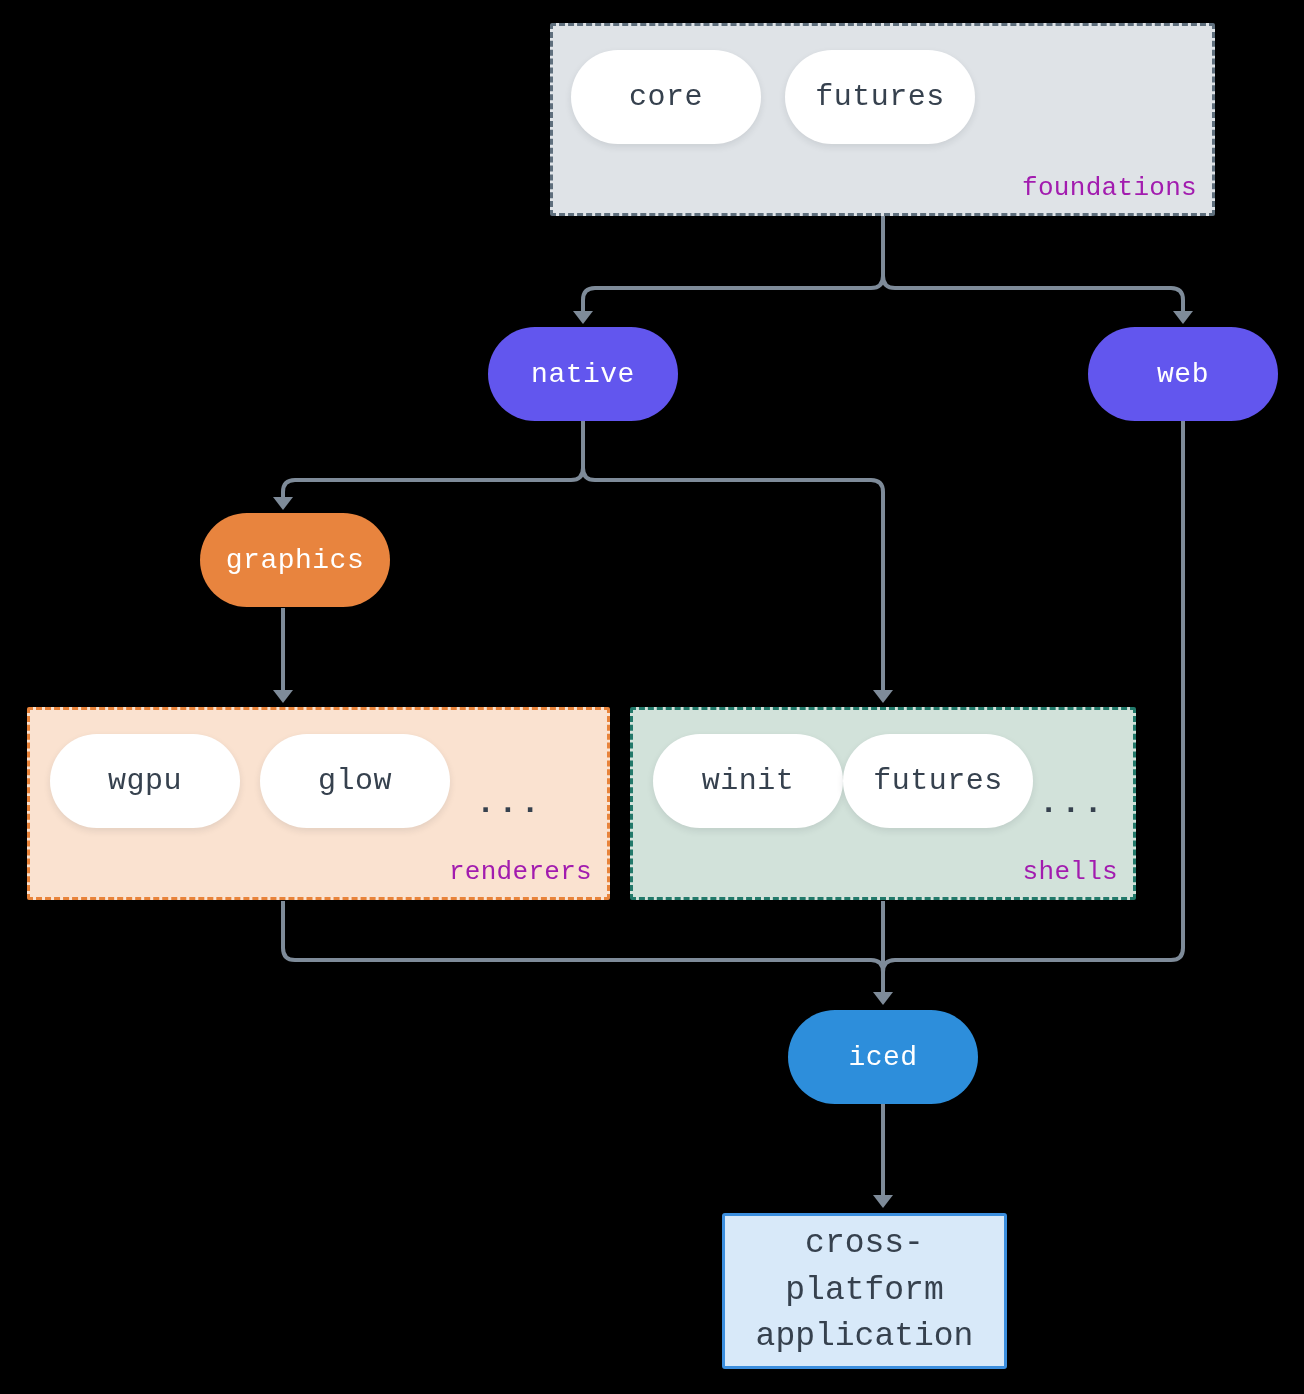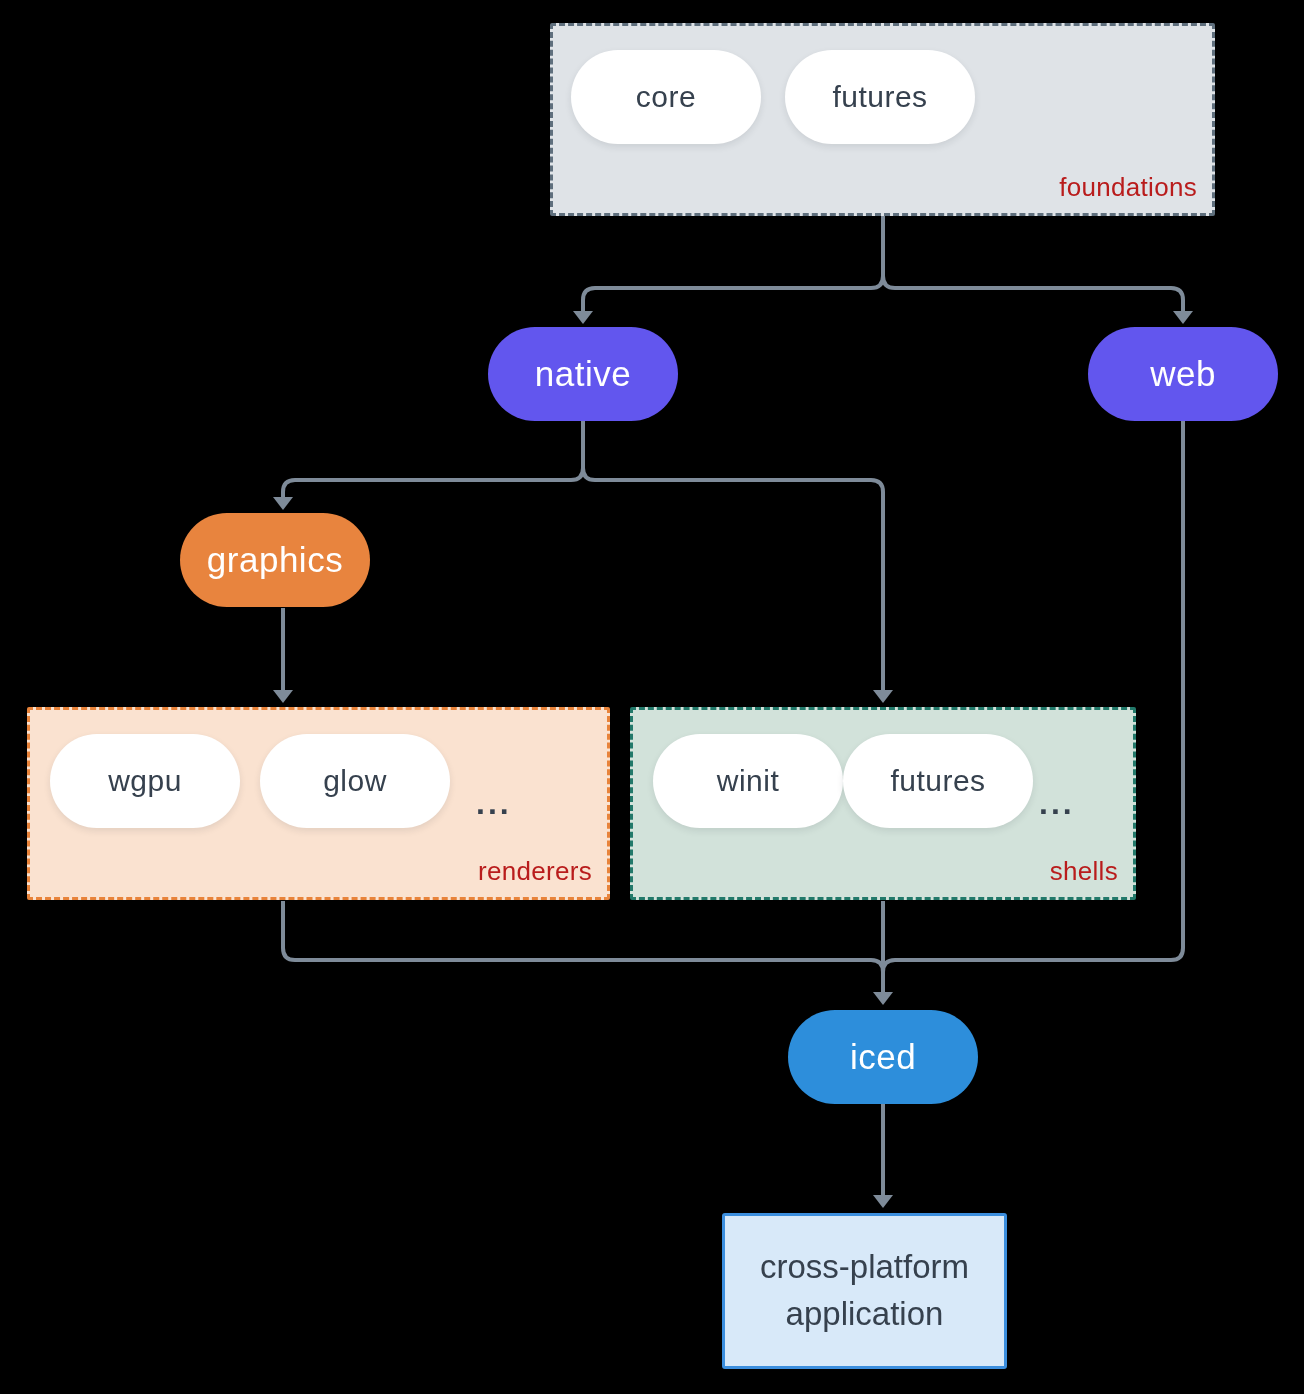--- a/index.html
+++ b/index.html
@@ -5,21 +5,21 @@
   html, body {
     margin: 0;
     padding: 0;
     background: #000000;
   }
   .stage {
     position: relative;
     width: 1304px;
     height: 1394px;
     background: #000000;
-    font-family: Liberation Sans, sans-serif;
+    font-family: Liberation Mono, monospace;
     overflow: hidden;
   }
   svg.connectors {
     position: absolute;
     left: 0; top: 0;
     width: 1304px; height: 1394px;
   }
   svg.connectors path.link {
     stroke: #7e8b99;
     stroke-width: 4;
@@ -75,45 +75,45 @@
     box-shadow: 0 3px 7px rgba(30,40,50,0.10);
     flex: 0 0 auto;
   }
   .node {
     position: absolute;
     width: 190px; height: 94px;
     border-radius: 47px;
     display: flex;
     align-items: center;
     justify-content: center;
-    font-size: 35px;
+    font-size: 28px;
     letter-spacing: 0.5px;
     color: #ffffff;
   }
   .node-native, .node-web { background: #6256ee; }
   .node-native { left: 488px; top: 327px; }
   .node-web    { left: 1088px; top: 327px; }
-  .node-graphics { background: #e8843e; left: 180px; top: 513px; }
+  .node-graphics { background: #e8843e; left: 200px; top: 513px; }
   .node-iced     { background: #2d8edb; left: 788px; top: 1010px; }
   .ellipsis {
     align-self: center;
     height: 94px;
     display: flex;
     align-items: center;
     color: #36414e;
     font-size: 32px;
     font-weight: bold;
     letter-spacing: 3px;
     margin-left: 6px;
   }
   .group-label {
     position: absolute;
     right: 15px; bottom: 10px;
     font-size: 26px;
-    color: #b91c1c;
+    color: #a21caf;
     letter-spacing: 0.3px;
   }
   .app-box {
     position: absolute;
     left: 722px; top: 1213px;
     width: 285px; height: 156px;
     box-sizing: border-box;
     background: #d8e9f9;
     border: 3px solid #3b8ede;
     border-radius: 3px;

